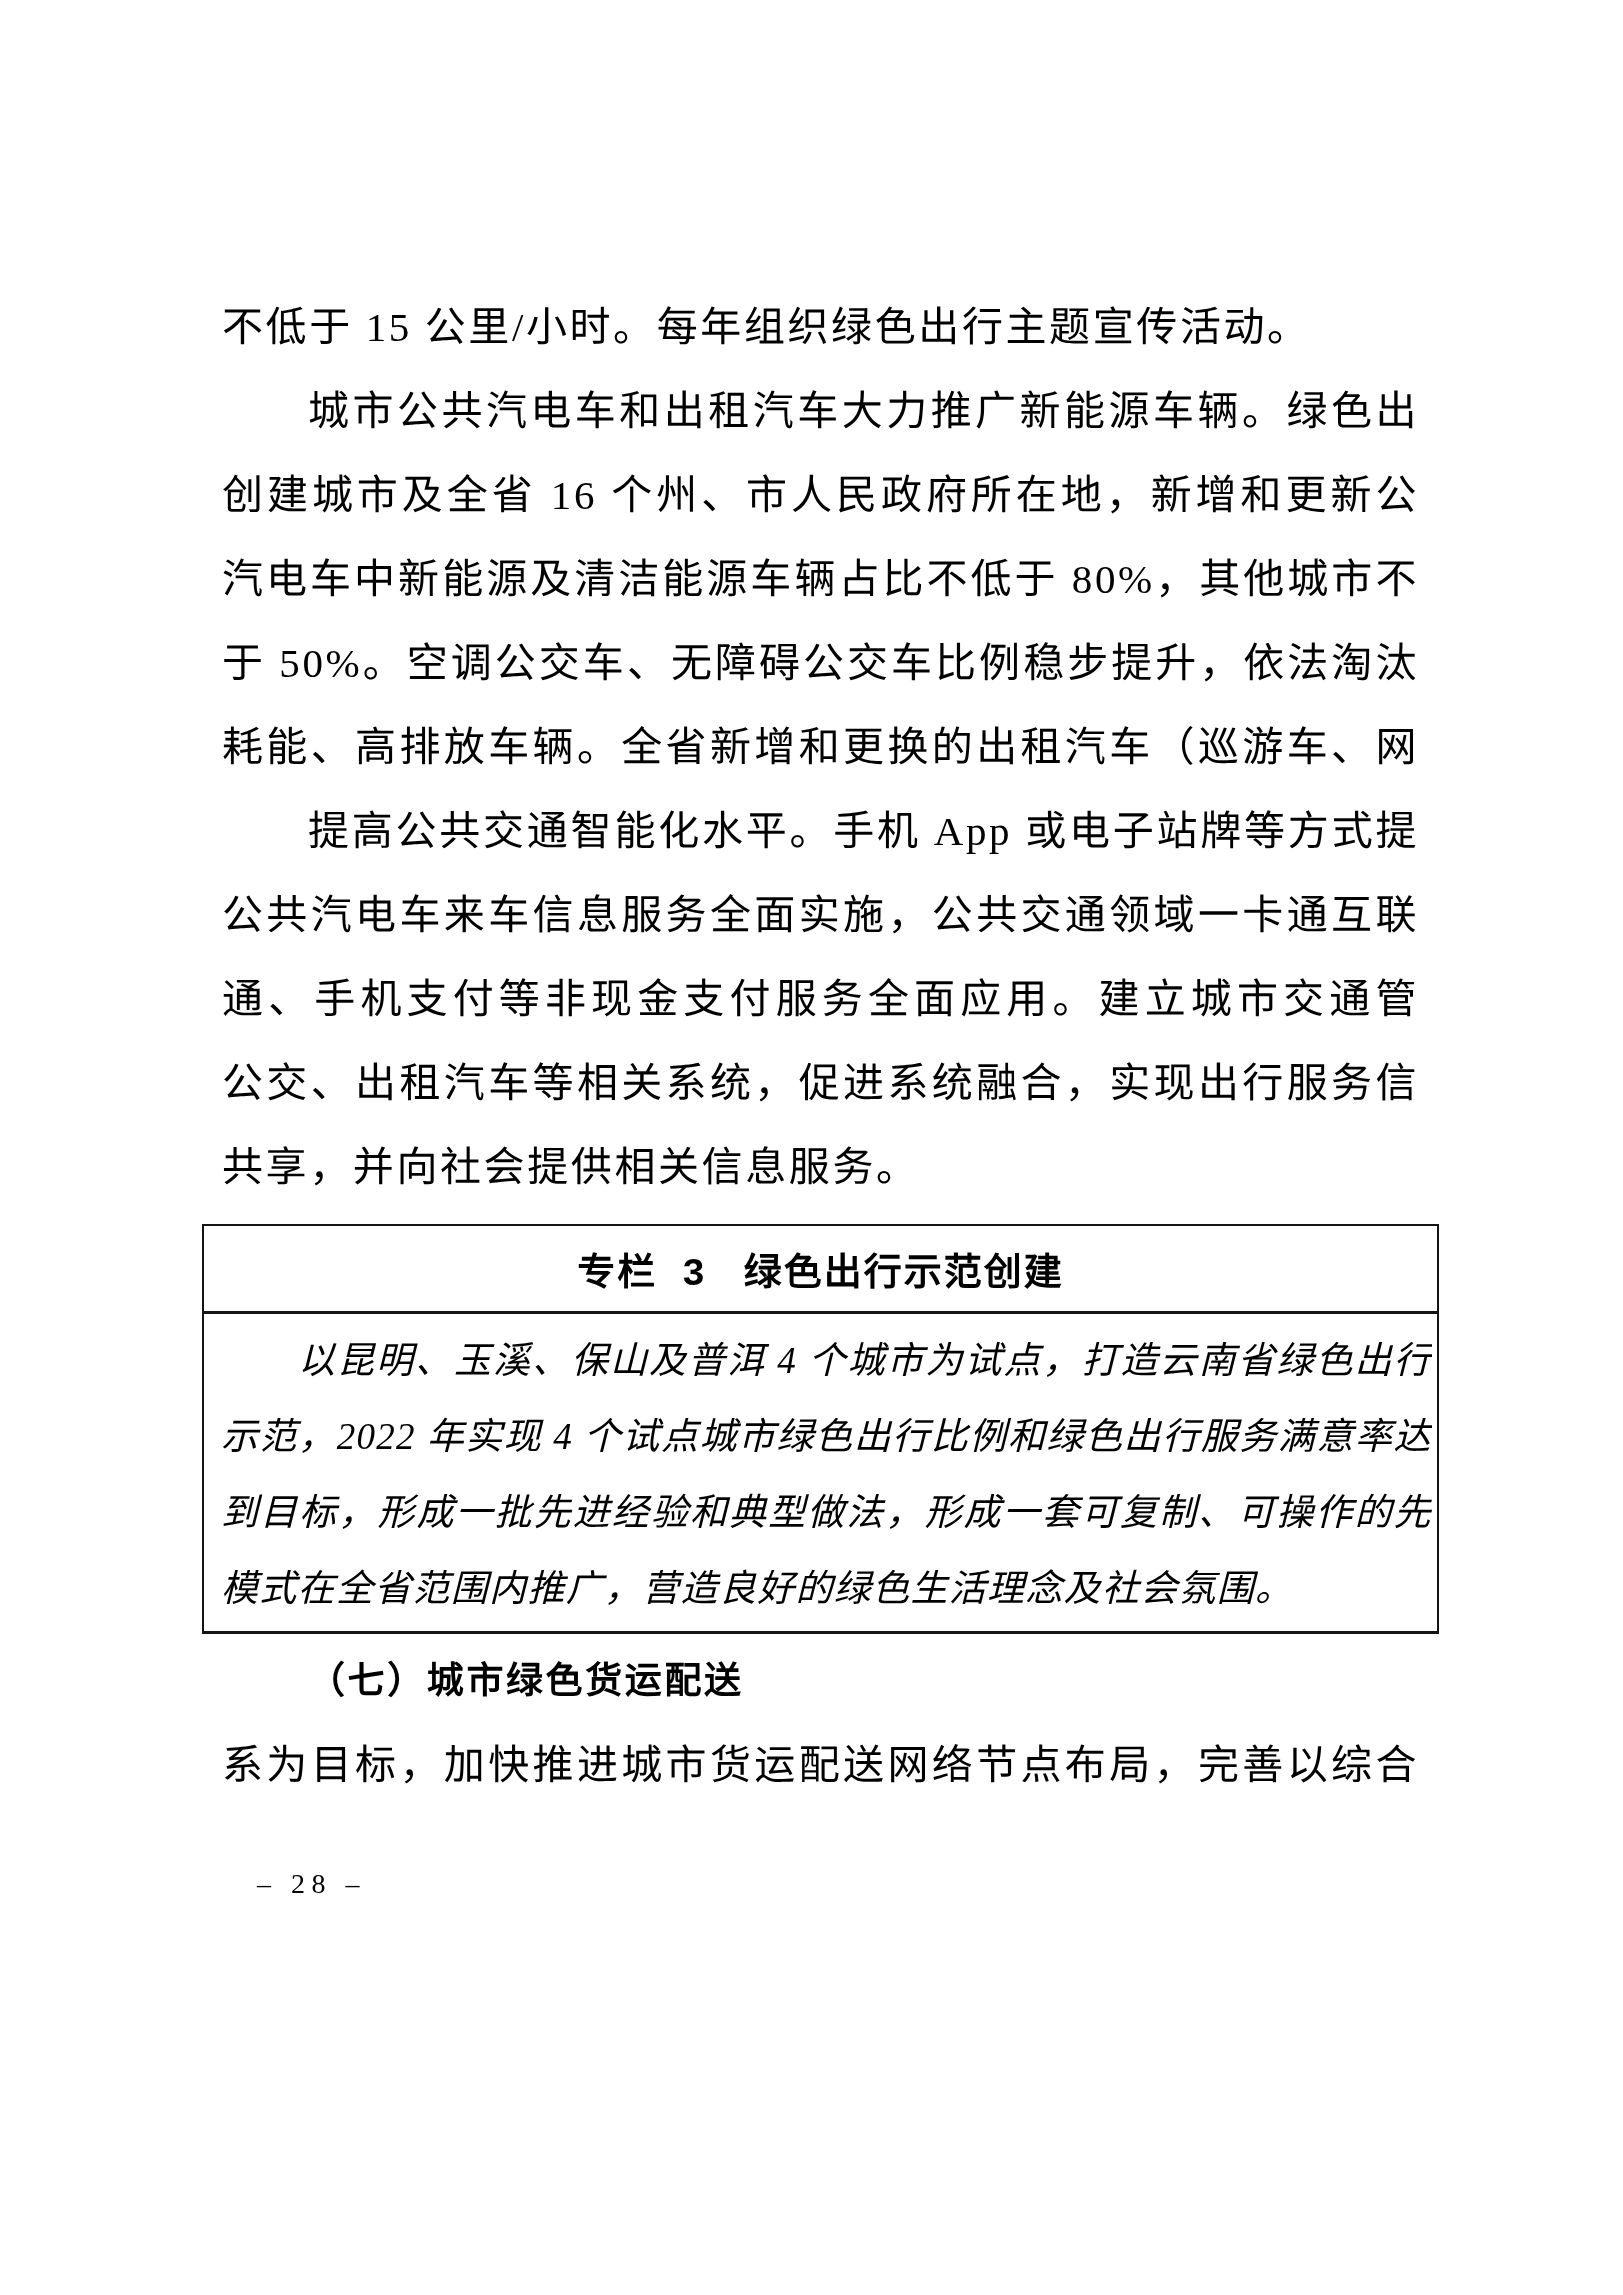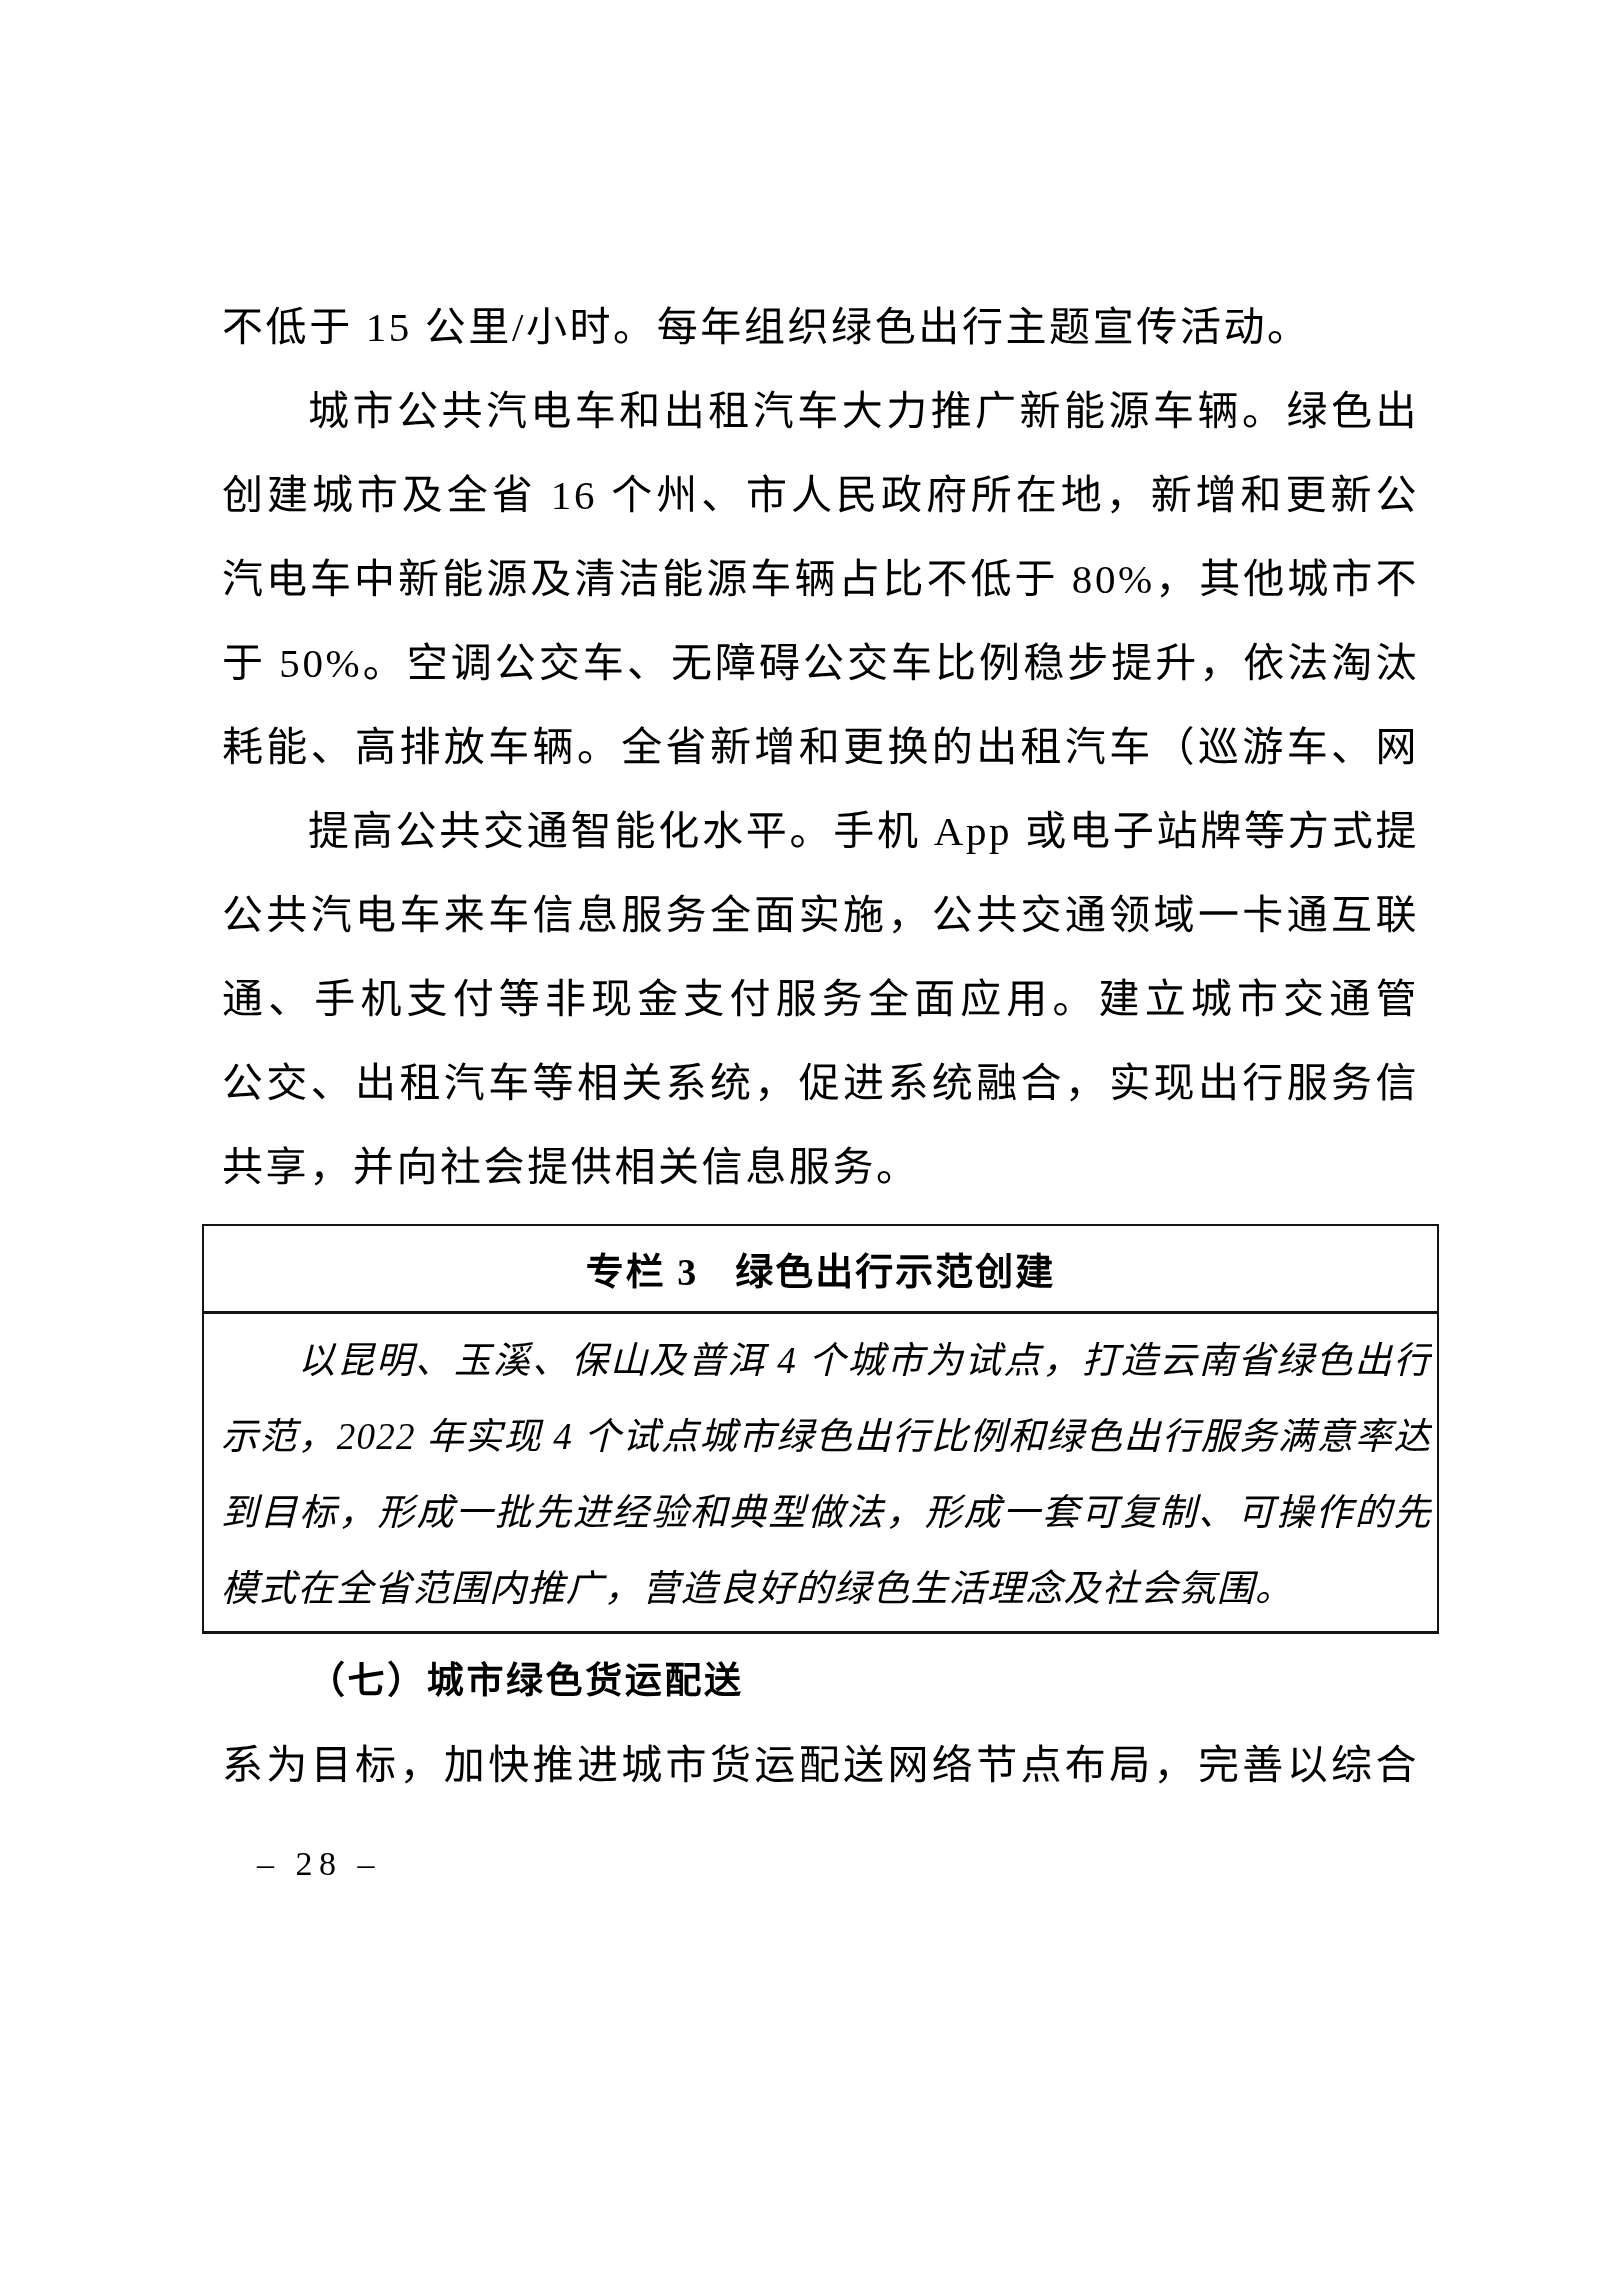--- a/index.html
+++ b/index.html
@@ -48,21 +48,21 @@
     background: #ffffff;
   }
   .callout-header {
     height: 85px;
     box-sizing: content-box;
     border-bottom: 3.3px solid #141414;
     display: flex;
     align-items: center;
     justify-content: center;
     gap: 37px;
-    font-family: Liberation Serif, serif;
+    font-family: Liberation Mono, monospace;
     font-weight: 700;
     font-size: 38px;
     letter-spacing: 2px;
   }
   .callout-body {
     padding: 9.2px 5.2px 3.9px 17px;
   }
   .bline {
     font-size: 37px;
     line-height: 76px;
@@ -84,23 +84,23 @@
     font-size: 37px;
     line-height: 84px;
     height: 84px;
     letter-spacing: 2.6px;
     font-weight: 700;
     text-indent: 86px;
   }
 
   
   .page-footer {
-    margin-top: 36px;
+    margin-top: 56px;
     margin-left: 257px;
-    font-size: 34px;
+    font-size: 28px;
     line-height: 42px;
     letter-spacing: 6.5px;
   }
 </style>
 </head>
 <body>
 
 <div class="page-inner">
 
   <div class="tline short">不低于 15 公里/小时。每年组织绿色出行主题宣传活动。</div>

